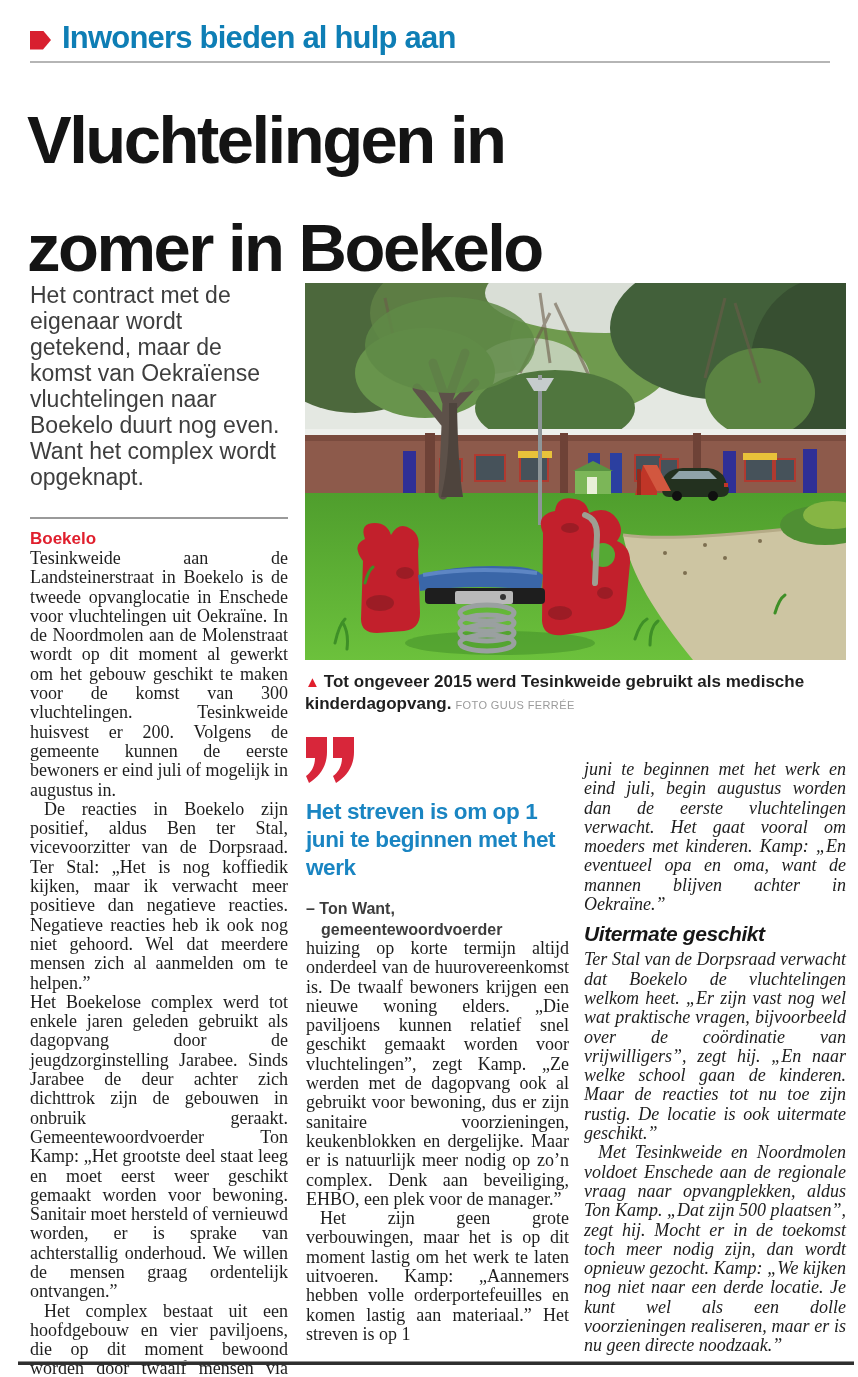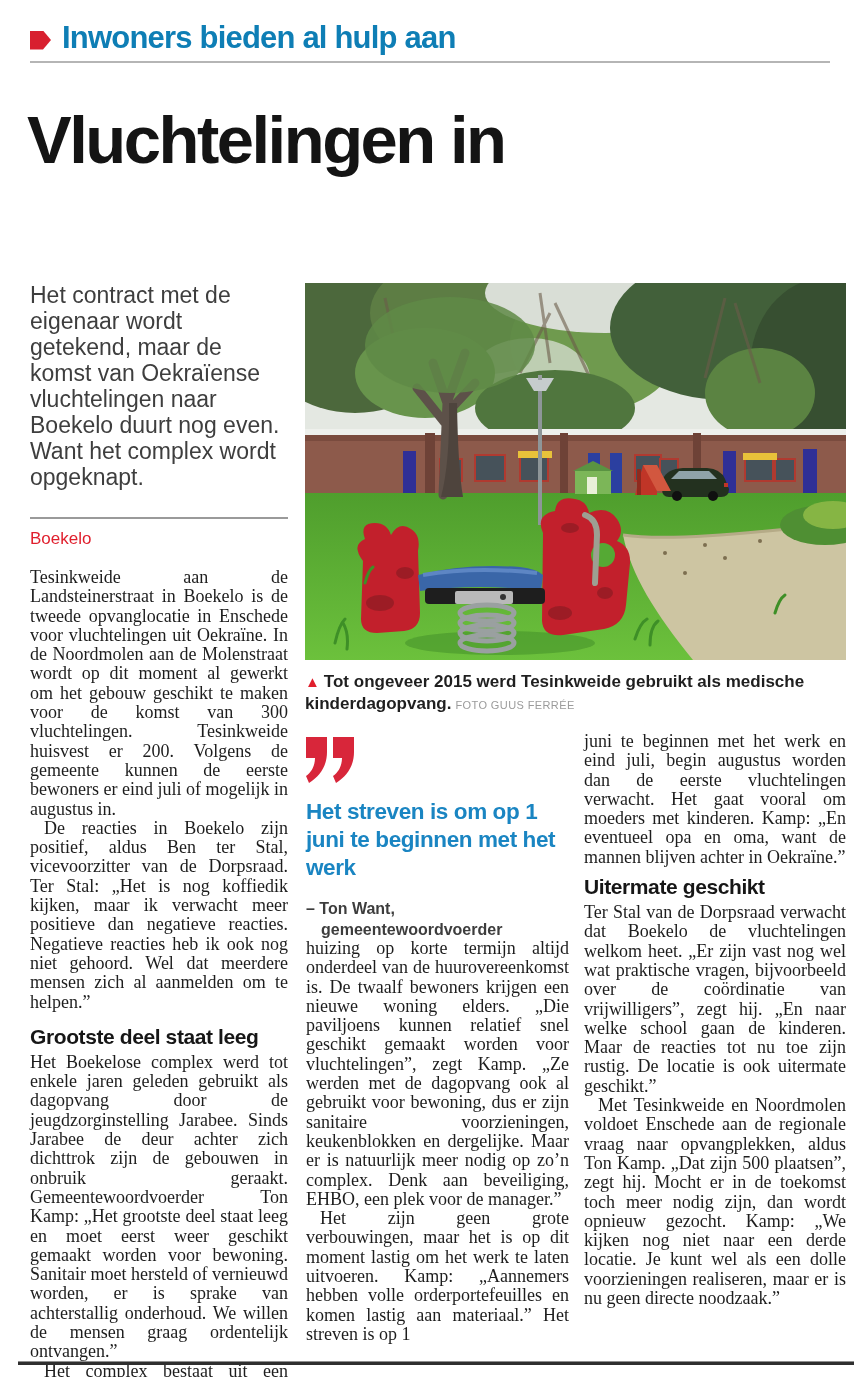--- a/index.html
+++ b/index.html
@@ -16,21 +16,21 @@
   .kicker-rule { position:absolute; left:30px; top:61px; width:800px; height:2px; background:#b5b5b5; }
   
   .headline { position:absolute; left:27px; top:74px; width:800px;
     font-size:67px; line-height:84px; font-weight:bold; color:#141414; letter-spacing:-2.5px; }
   .headline div { white-space:nowrap;margin-top:24px; }
   
   .col1 { position:absolute; left:30px; top:282px; width:258px; }
   .standfirst { font-size:23px; line-height:26px; color:#3e3e3e; margin-bottom:27px; }
   .byline-name { font-size:17px; font-weight:bold; color:#222; padding-bottom:8px; }
   .byline-rule { height:2px; background:#9a9a9a; margin-bottom:10px; }
-  .dateline { font-size:17px; font-weight:normal; color:#e01f2d; margin-bottom:19px; }
+  .dateline { font-size:17px; font-weight:bold; color:#e01f2d; }
   
   .body-p { font-family:"Liberation Serif", serif; font-size:18px; line-height:19.3px;
     color:#1d1d1d; text-align:justify; hyphens:auto; }
   .indent { text-indent:14px; }
   .subhead { font-size:21px; font-weight:bold; color:#161616; letter-spacing:-0.4px;
     margin:13px 0 4px 0; font-family:"Liberation Sans", sans-serif; }
   
   .photo { position:absolute; left:305px; top:283px; width:541px; height:377px; }
   .photo svg { display:block; width:100%; height:100%; }
   
@@ -39,49 +39,49 @@
   .caption-marker { color:#e01f2d; font-size:15px; margin-right:4px; }
   .caption-credit { font-size:11px; font-weight:normal; color:#9b9b9b; letter-spacing:0.4px; margin-left:4px; }
   
   .pullquote { position:absolute; left:306px; top:737px; width:256px; }
   .quote-icon { margin-bottom:10px; }
   .quote-text { font-size:22.5px; line-height:28px; font-weight:bold; color:#1a85c2; letter-spacing:-0.4px; }
   .quote-attr { margin-top:16px; font-size:16px; line-height:21px; font-weight:bold; color:#3d3d3d; }
   .quote-role { padding-left:15px; }
   
   .col2 { position:absolute; left:306px; top:939px; width:263px; }
-  .col3 { position:absolute; left:584px; top:732px; width:262px; }
+  .col3 { position:absolute; left:584px; top:760px; width:262px;font-style:italic; }
   .col3 .subhead { margin-top:8px; }
   
   .bottom-rule { position:absolute; left:18px; top:1361px; width:836px; height:4px;
     background:#2f2f2f; border-top:1px solid #8f8f8f; }
 </style>
 </head>
 <body>
 
 <div class="page">
 
   <div class="kicker-row">
     <div class="kicker-bullet"></div>
     <div class="kicker-text">Inwoners bieden al hulp aan</div>
   </div>
   <div class="kicker-rule"></div>
 
   <h1 class="headline">
     <div>Vluchtelingen in</div>
+    <div>zomer in Boekelo</div>
   </h1>
 
   <div class="col1">
     <p class="standfirst">Het contract met de eigenaar wordt getekend, maar de komst van Oekraïense vluchtelingen naar Boekelo duurt nog even. Want het complex wordt opgeknapt.</p>
     <div class="byline-rule"></div>
     <div class="dateline">Boekelo</div>
     <div>
         <p class="body-p">Tesinkweide aan de Landsteinerstraat in Boekelo is de tweede opvanglocatie in Enschede voor vluchtelingen uit Oekraïne. In de Noordmolen aan de Molenstraat wordt op dit moment al gewerkt om het gebouw geschikt te maken voor de komst van 300 vluchtelingen. Tesinkweide huisvest er 200. Volgens de gemeente kunnen de eerste bewoners er eind juli of mogelijk in augustus in.</p>
         <p class="body-p indent">De reacties in Boekelo zijn positief, aldus Ben ter Stal, vicevoorzitter van de Dorpsraad. Ter Stal: „Het is nog koffiedik kijken, maar ik verwacht meer positieve dan negatieve reacties. Negatieve reacties heb ik ook nog niet gehoord. Wel dat meerdere mensen zich al aanmelden om te helpen.”</p>
-        <h3 class="subhead">Grootste deel staat leeg</h3>
         <p class="body-p">Het Boekelose complex werd tot enkele jaren geleden gebruikt als dagopvang door de jeugdzorginstelling Jarabee. Sinds Jarabee de deur achter zich dichttrok zijn de gebouwen in onbruik geraakt. Gemeentewoordvoerder Ton Kamp: „Het grootste deel staat leeg en moet eerst weer geschikt gemaakt worden voor bewoning. Sanitair moet hersteld of vernieuwd worden, er is sprake van achterstallig onderhoud. We willen de mensen graag ordentelijk ontvangen.”</p>
         <p class="body-p indent">Het complex bestaat uit een hoofdgebouw en vier paviljoens, die op dit moment bewoond worden door twaalf mensen via vastgoedbeheerder Ad Hoc. Ze wonen er op antikraakbasis, waarbij ver-</p>
       </div>
   </div>
 
   <div class="photo">
     <svg viewBox="0 0 541 377" preserveAspectRatio="none">
 
       <rect x="0" y="0" width="541" height="175" fill="#e4e8e2"></rect>
 

